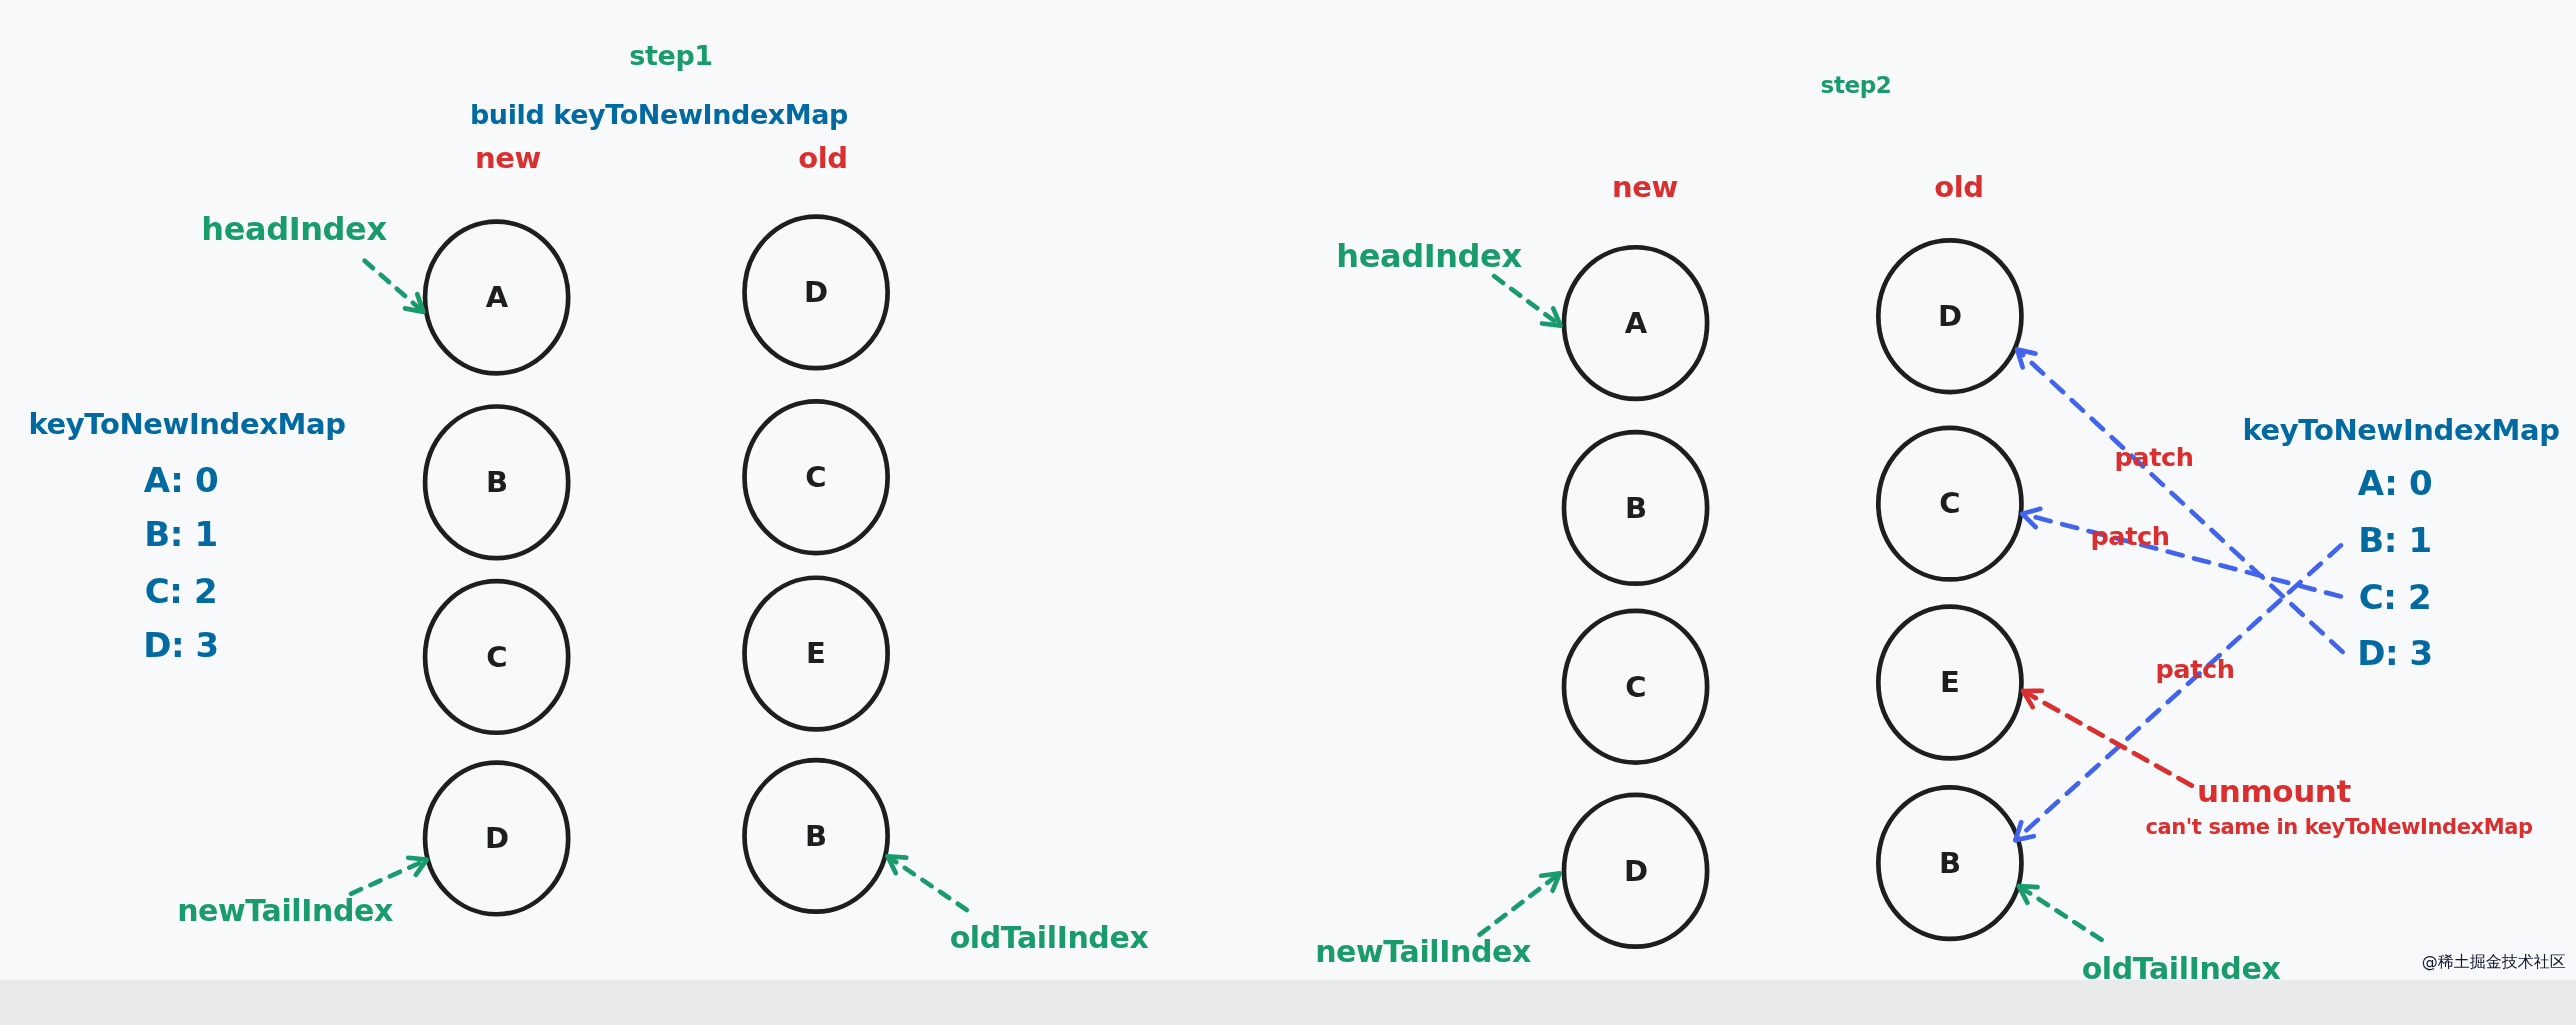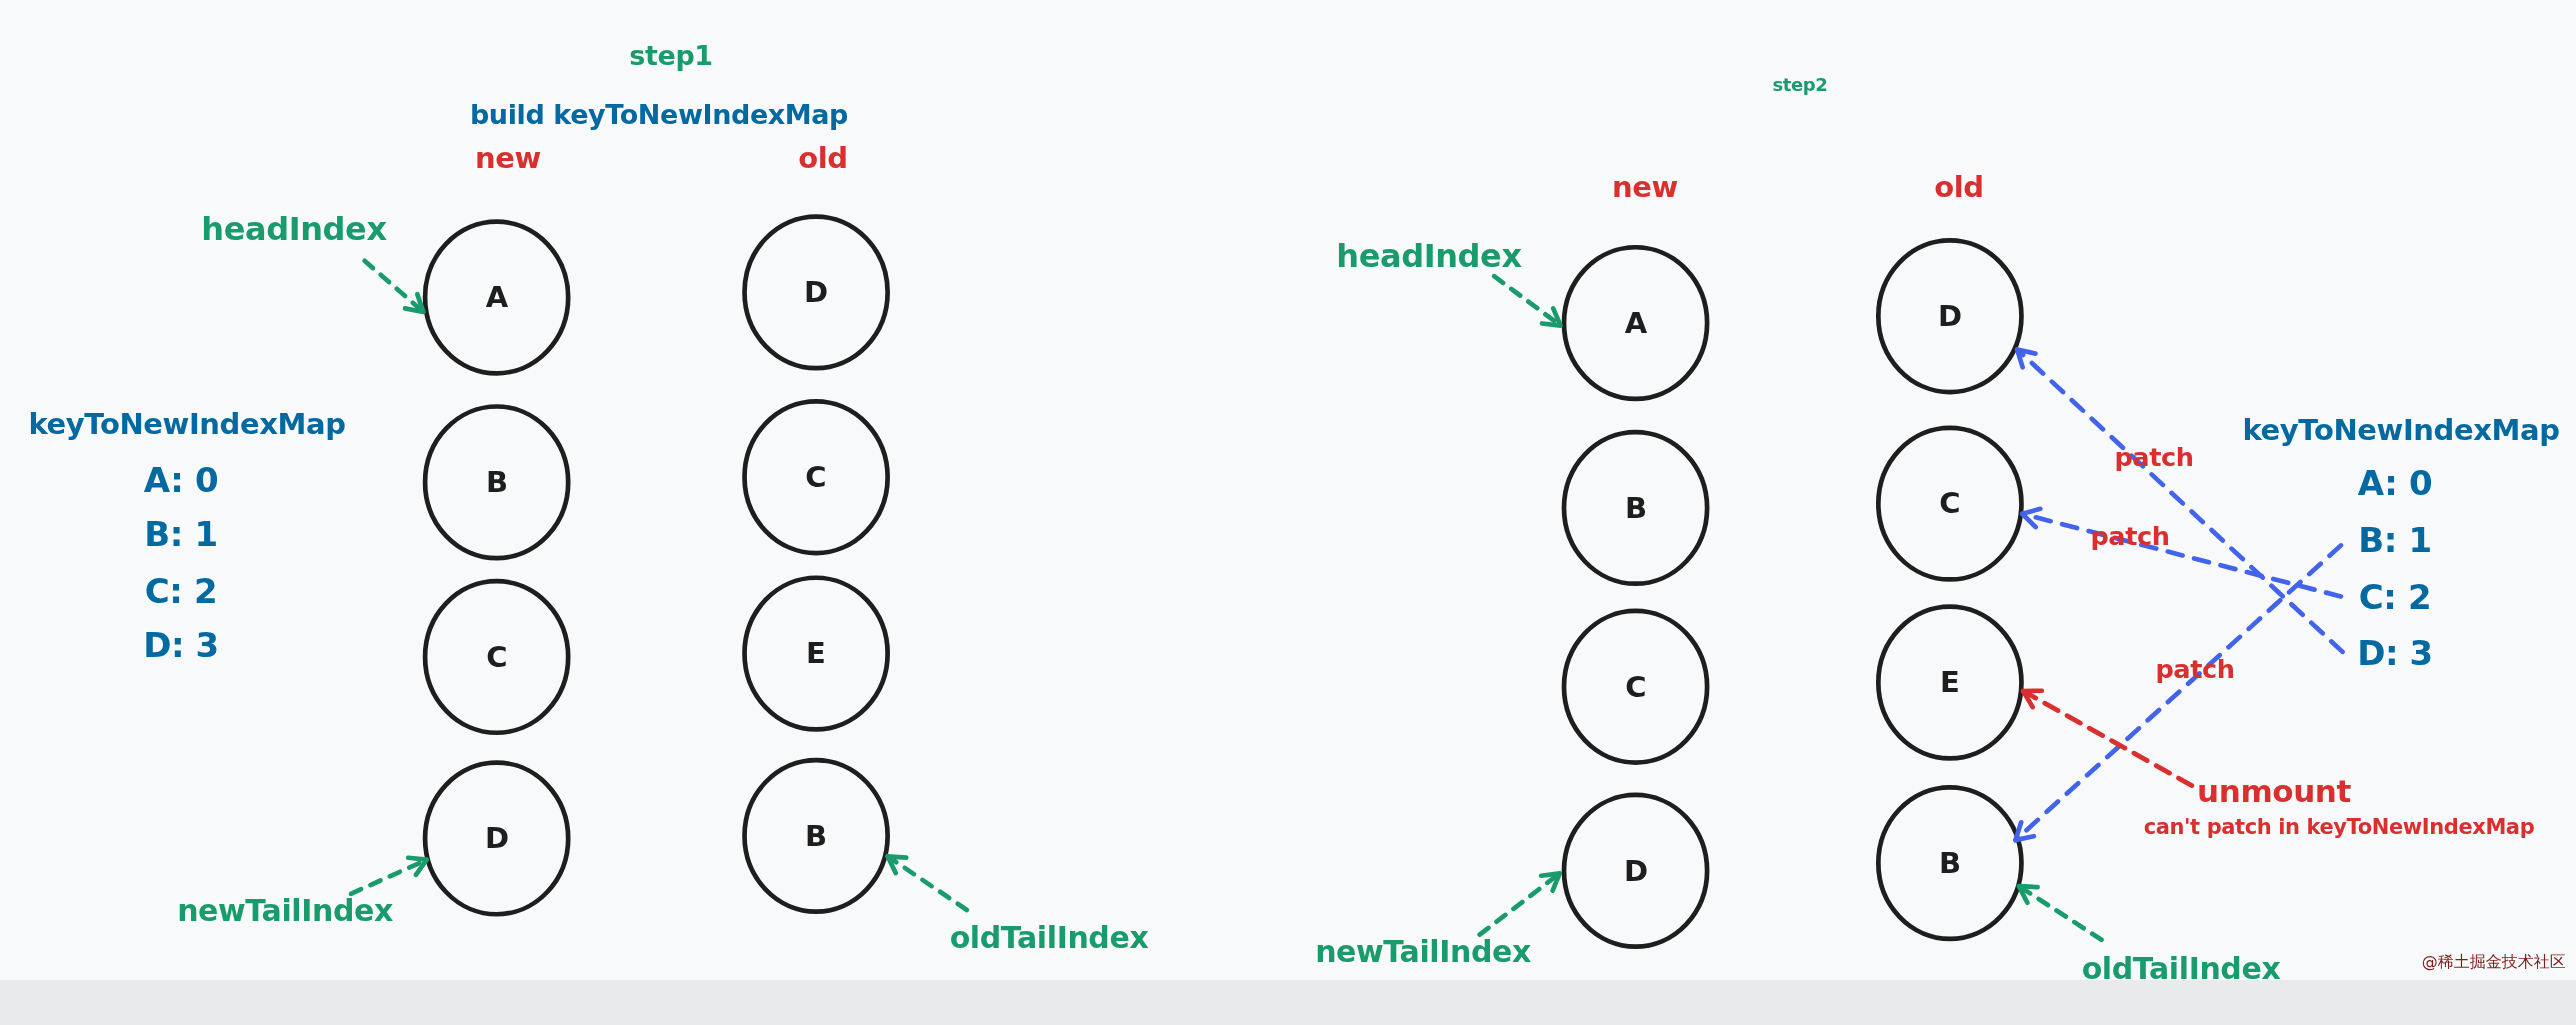--- a/index.html
+++ b/index.html
@@ -26,21 +26,21 @@
     position:absolute;
     transform:translate(-50%,-50%);
     color:#1e1e1e;
     font-size:29px;
     line-height:1;
   }
   .wm{
     position:absolute;
     right:10.2px;bottom:6.8px;
     transform:none;
-    color:#7f1d1d;
+    color:#0f172a;
     font-size:16px;
     font-weight:400;
     letter-spacing:0;
   }
 </style>
 </head>
 <body>
 
 <div class="canvas">
 
@@ -108,36 +108,36 @@
 
   <div class="node" style="left:497px;top:297px">A</div>
   <div class="node" style="left:497px;top:482px">B</div>
   <div class="node" style="left:497px;top:657px">C</div>
   <div class="node" style="left:497px;top:838px">D</div>
   <div class="node" style="left:816px;top:292px">D</div>
   <div class="node" style="left:816px;top:477px">C</div>
   <div class="node" style="left:816px;top:653px">E</div>
   <div class="node" style="left:816px;top:836px">B</div>
 
-  <div class="lbl green" style="left:1800px;top:85px;font-size:18px">step2</div>
+  <div class="lbl green" style="left:1856px;top:85px;font-size:23px">step2</div>
   <div class="lbl red" style="left:1645px;top:187px;font-size:29px">new</div>
   <div class="lbl red" style="left:1959px;top:187px;font-size:29px">old</div>
   <div class="lbl green" style="left:1429px;top:256px;font-size:32px">headIndex</div>
 
   <div class="lbl blue" style="left:2401px;top:430px;font-size:29px">keyToNewIndexMap</div>
   <div class="lbl blue" style="left:2395px;top:483px;font-size:34px">A: 0</div>
   <div class="lbl blue" style="left:2395px;top:540px;font-size:34px">B: 1</div>
   <div class="lbl blue" style="left:2395px;top:597px;font-size:34px">C: 2</div>
   <div class="lbl blue" style="left:2395px;top:653px;font-size:34px">D: 3</div>
 
   <div class="lbl red" style="left:2154px;top:458px;font-size:25.6px">patch</div>
   <div class="lbl red" style="left:2130px;top:537px;font-size:25.6px">patch</div>
   <div class="lbl red" style="left:2195px;top:670px;font-size:25.6px">patch</div>
   <div class="lbl red" style="left:2274px;top:791px;font-size:31px">unmount</div>
-  <div class="lbl red" style="left:2339px;top:827px;font-size:21px">can't patch in keyToNewIndexMap</div>
+  <div class="lbl red" style="left:2339px;top:827px;font-size:21px">can't same in keyToNewIndexMap</div>
 
   <div class="lbl green" style="left:1423px;top:952px;font-size:30px">newTailIndex</div>
   <div class="lbl green" style="left:2181px;top:969px;font-size:30px">oldTailIndex</div>
 
   <div class="node" style="left:1636px;top:323px">A</div>
   <div class="node" style="left:1636px;top:508px">B</div>
   <div class="node" style="left:1636px;top:687px">C</div>
   <div class="node" style="left:1636px;top:871px">D</div>
   <div class="node" style="left:1950px;top:316px">D</div>
   <div class="node" style="left:1950px;top:503px">C</div>

